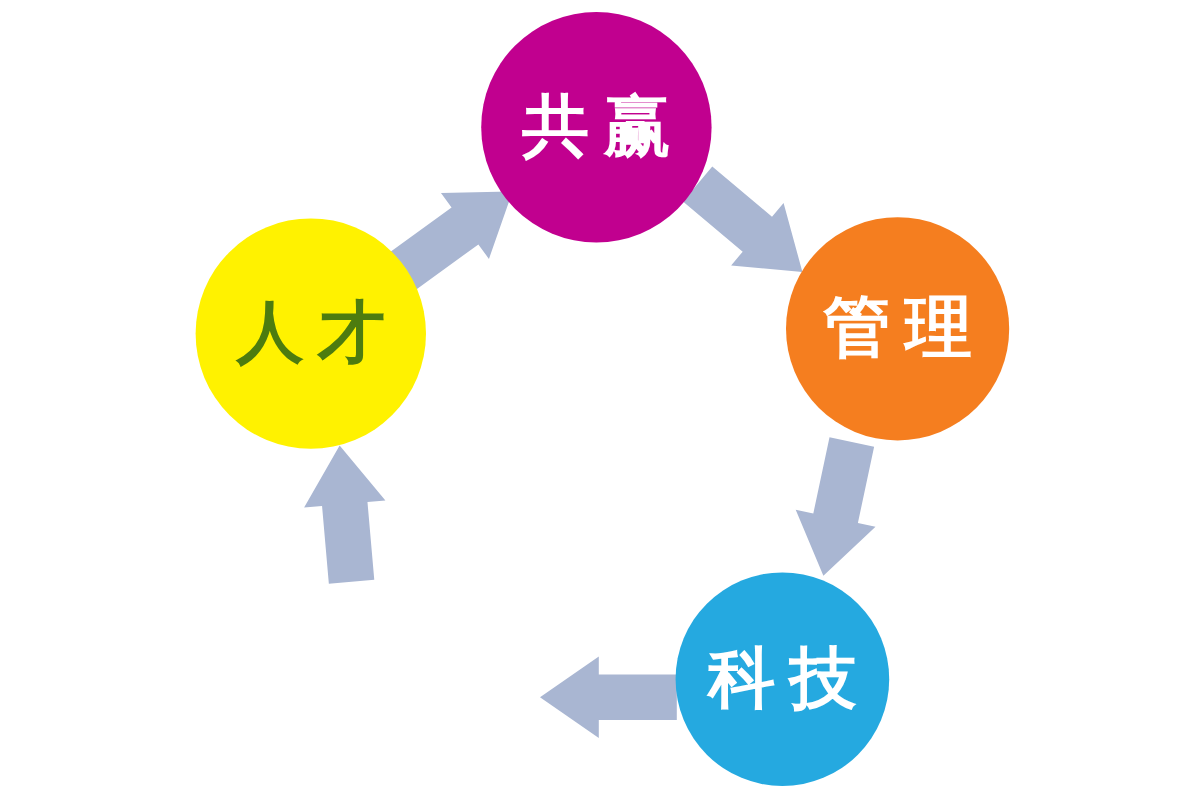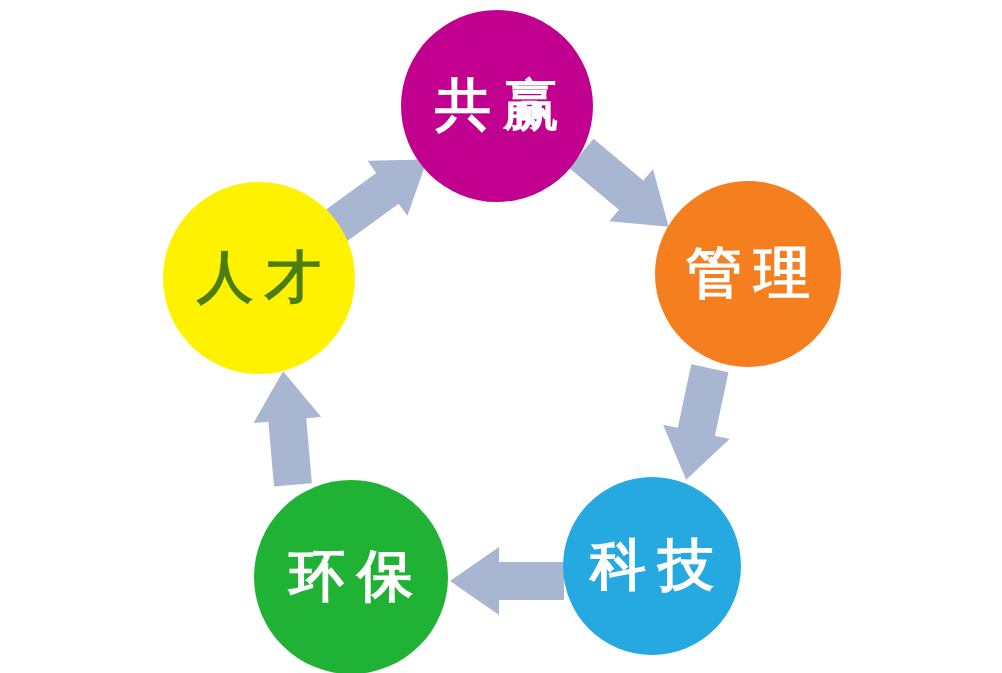--- a/index.html
+++ b/index.html
@@ -57,21 +57,18 @@
   </div>
 
   <div class="node" style="left: 563px; top: 477px; width: 178px; height: 178px; background-color: rgb(37, 169, 224);">
     <span class="label" style="color: rgb(255, 255, 255);">科技</span>
   </div>
 
   <div class="node" style="left: 655px; top: 181px; width: 186px; height: 186px; background-color: rgb(245, 126, 31);">
     <span class="label" style="color: rgb(255, 255, 255);">管理</span>
   </div>
 
-  <div class="node" style="left: 254px; top: 480px; width: 194px; height: 194px; background-color: rgb(31, 178, 53);">
-    <span class="label" style="color: rgb(255, 255, 255);">环保</span>
-  </div>
 
   <div class="node" style="left: 163px; top: 182px; width: 192px; height: 192px; background-color: rgb(255, 242, 0);">
     <span class="label" style="color: #4d7c0f;">人才</span>
   </div>
 
 </div>
 
 </body></html>

